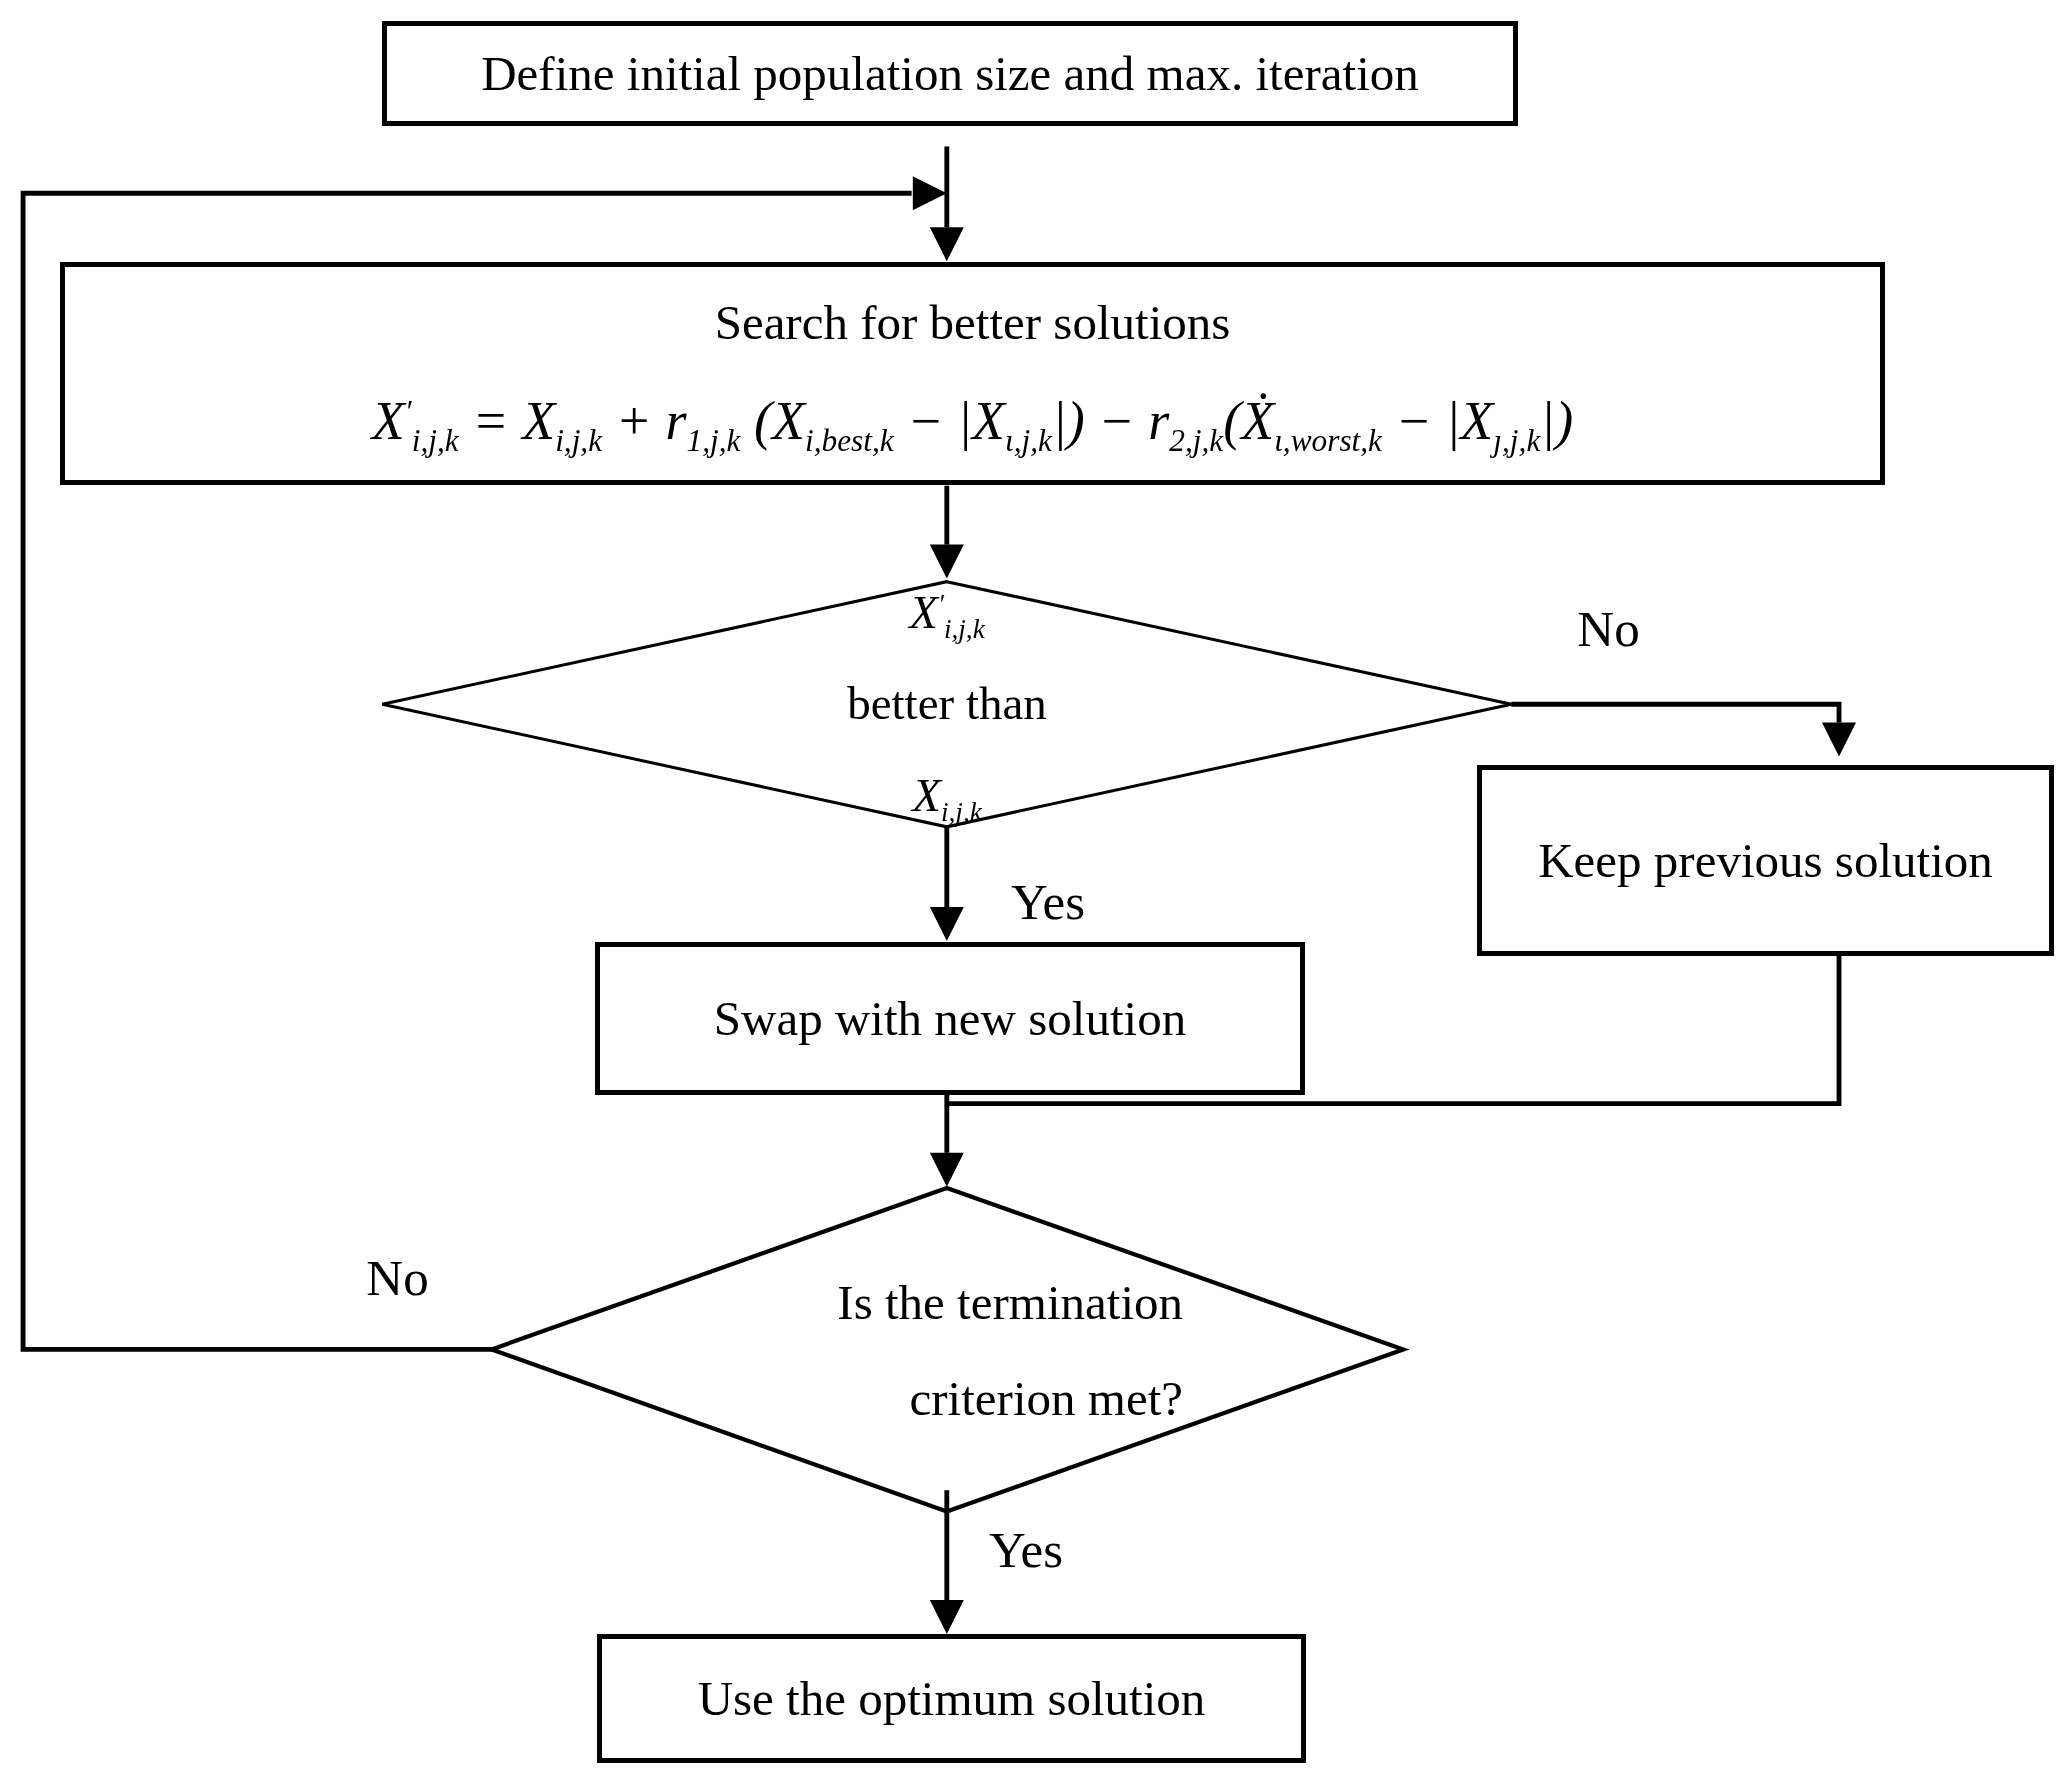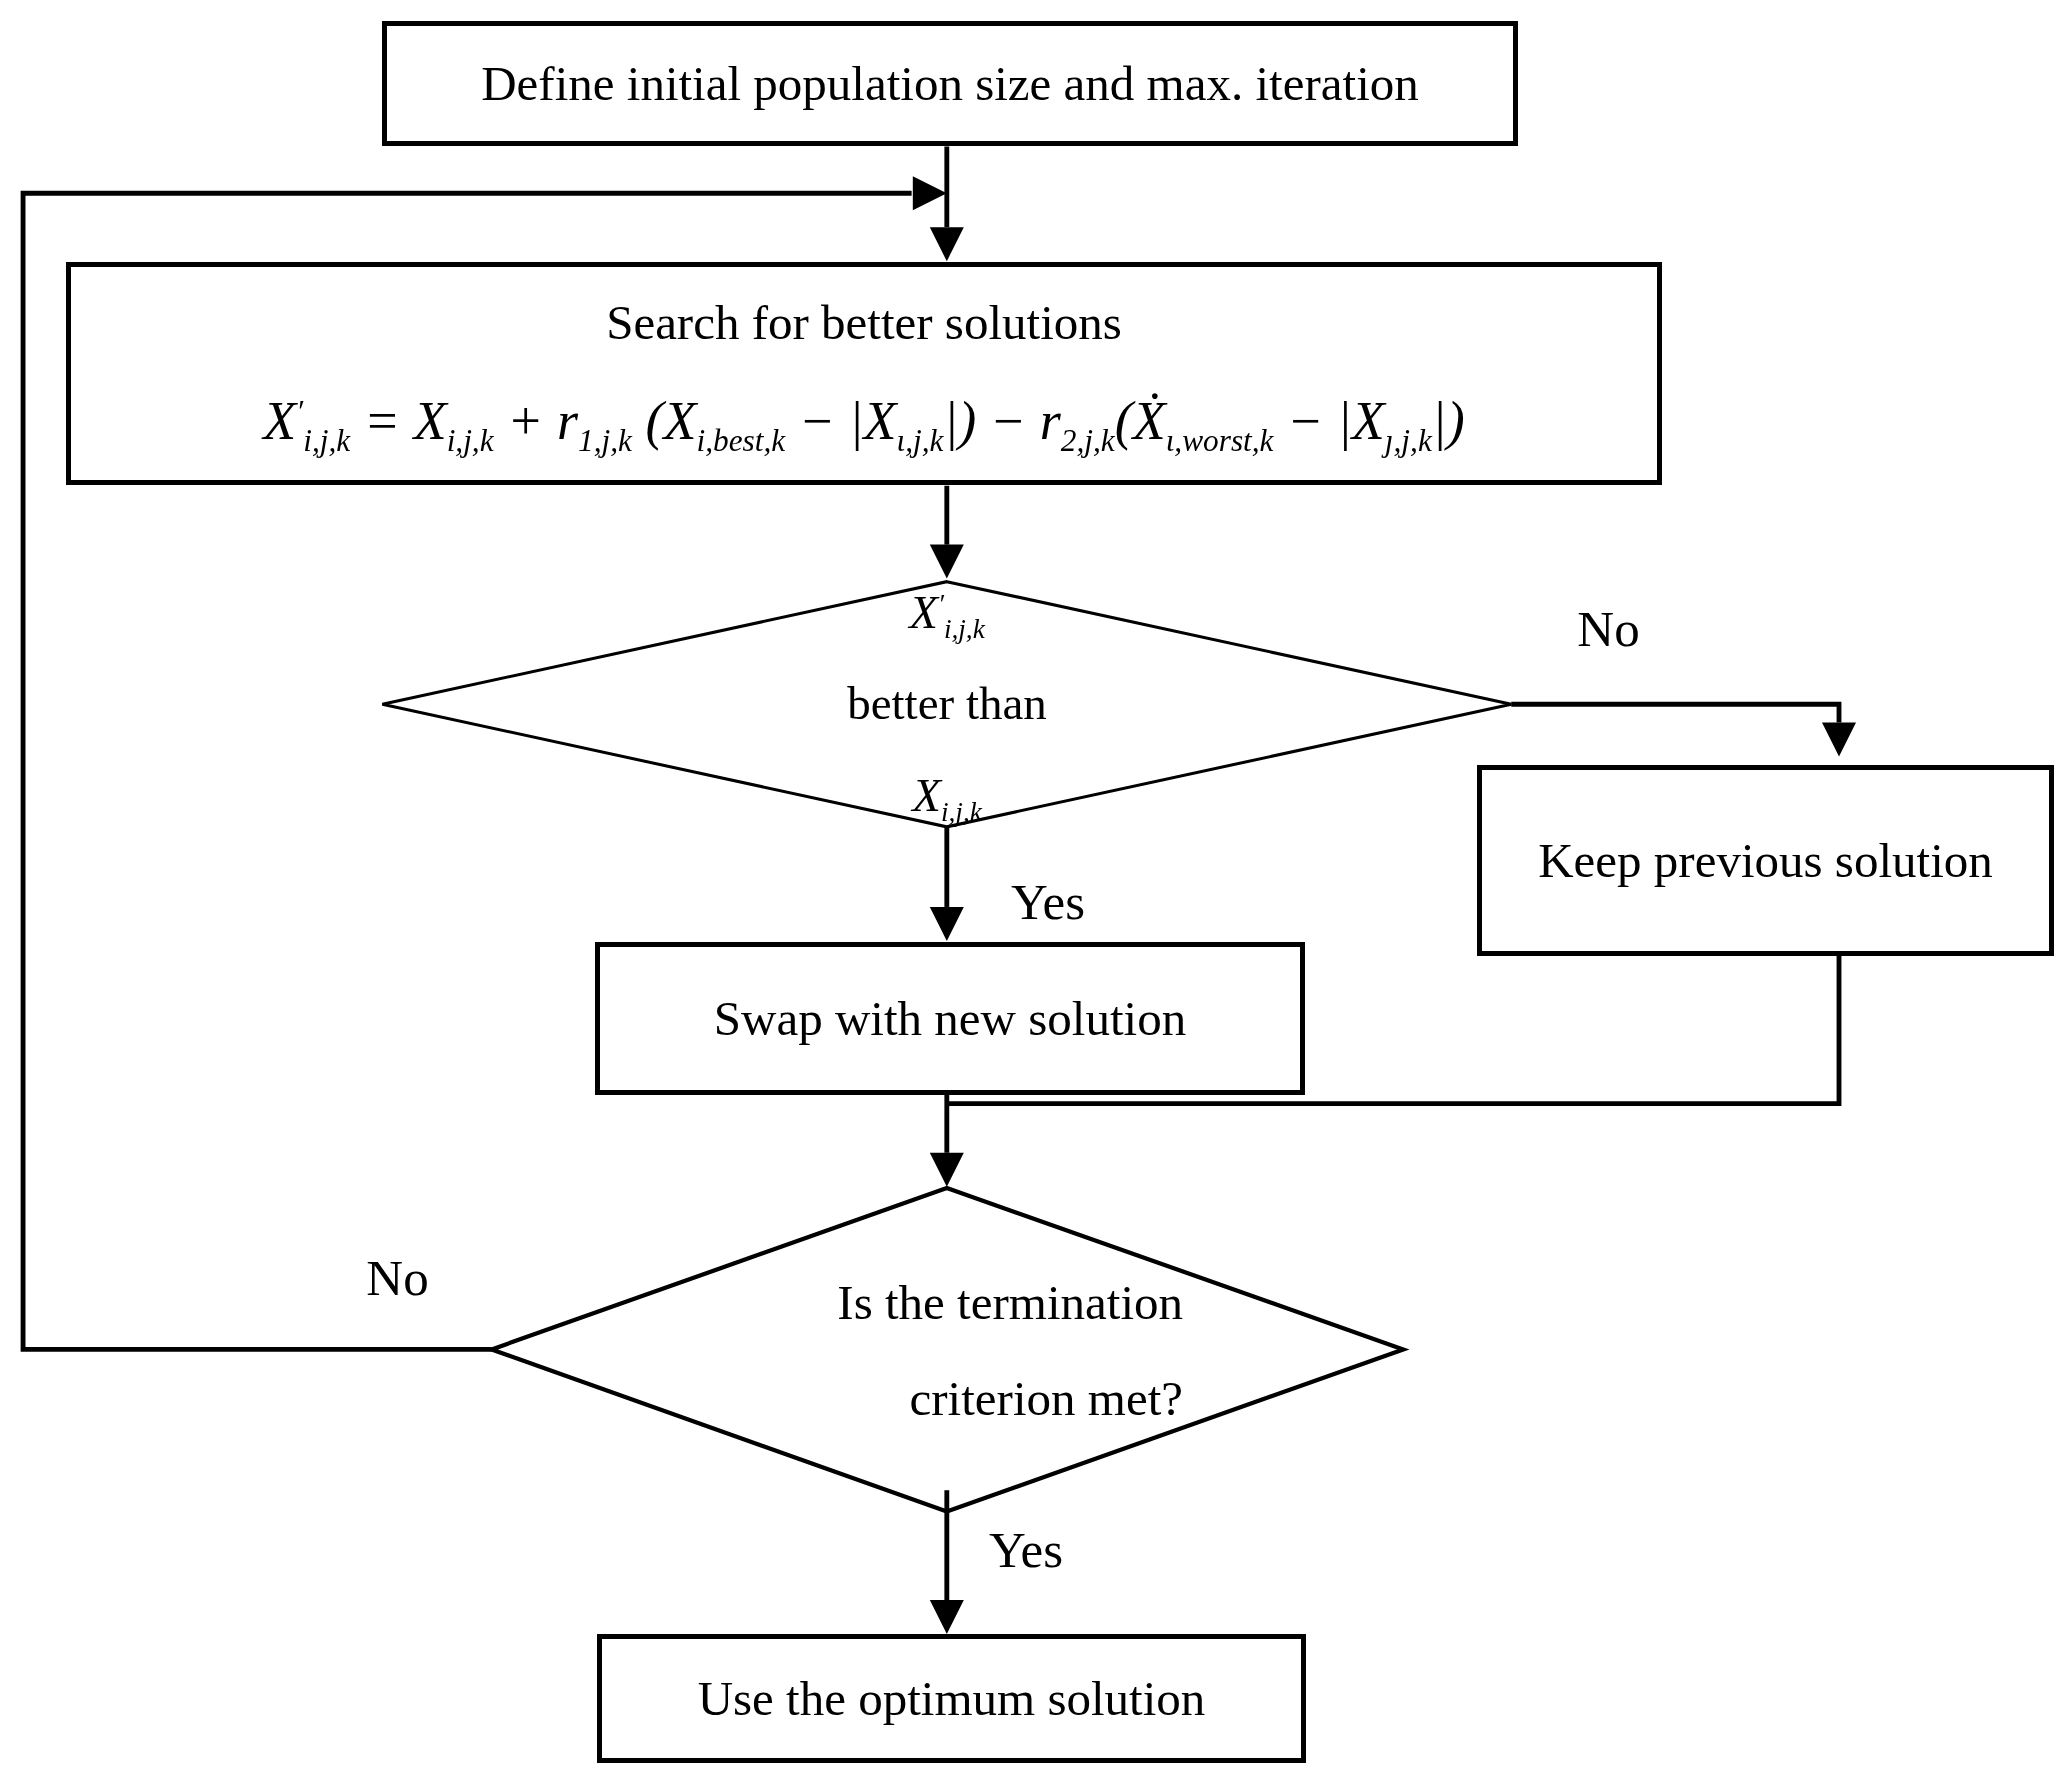--- a/index.html
+++ b/index.html
@@ -105,25 +105,25 @@
 
     <path d="M1560,1760 V1899" stroke="currentColor" stroke-width="8" fill="none"></path>
     <polygon points="1532,1899 1588,1899 1560,1955" fill="currentColor"></polygon>
 
     <polygon points="1560,1957 2312,2223 1560,2490 810,2223" fill="#ffffff" stroke="currentColor" stroke-width="7"></polygon>
 
     <path d="M1560,2455 V2636" stroke="currentColor" stroke-width="8" fill="none"></path>
     <polygon points="1532,2636 1588,2636 1560,2692" fill="currentColor"></polygon>
   </svg>
 
-  <div class="node" style="left:382px; top:21px; width:1136px; height:125px;">
+  <div class="node" style="left:382px; top:21px; width:1136px; height:105px;">
     <span>Define initial population size and max. iteration</span>
   </div>
 
-  <div class="node" style="left:66px; top:262px; width:1596px; height:223px;">
+  <div class="node" style="left:60px; top:262px; width:1825px; height:223px;">
     <div class="search-inner">
       <span>Search for better solutions</span>
       <span class="formula mathline"><span>X<sup>′</sup><sub>i,j,k</sub></span><span> = </span><span>X<sub>i,j,k</sub></span><span> + </span><span>r<sub>1,j,k</sub></span><span> (</span><span>X<sub>i,best,k</sub></span><span> − |</span><span>X<sub>ι,j,k</sub></span><span>|) − </span><span>r<sub>2,j,k</sub></span><span>(</span><span>Ẋ<sub>ι,worst,k</sub></span><span> − |</span><span>X<sub>ȷ,j,k</sub></span><span>|)</span></span>
     </div>
   </div>
 
   <div class="dlabel mathline" style="left:583px; top:631px; width:728px; height:146px; font-size:47px;">
       <span class="it">X<sup>′</sup><sub>i,j,k</sub></span>
       <span>  better than  </span>
       <span class="it">X<sub>i,j,k</sub></span>

